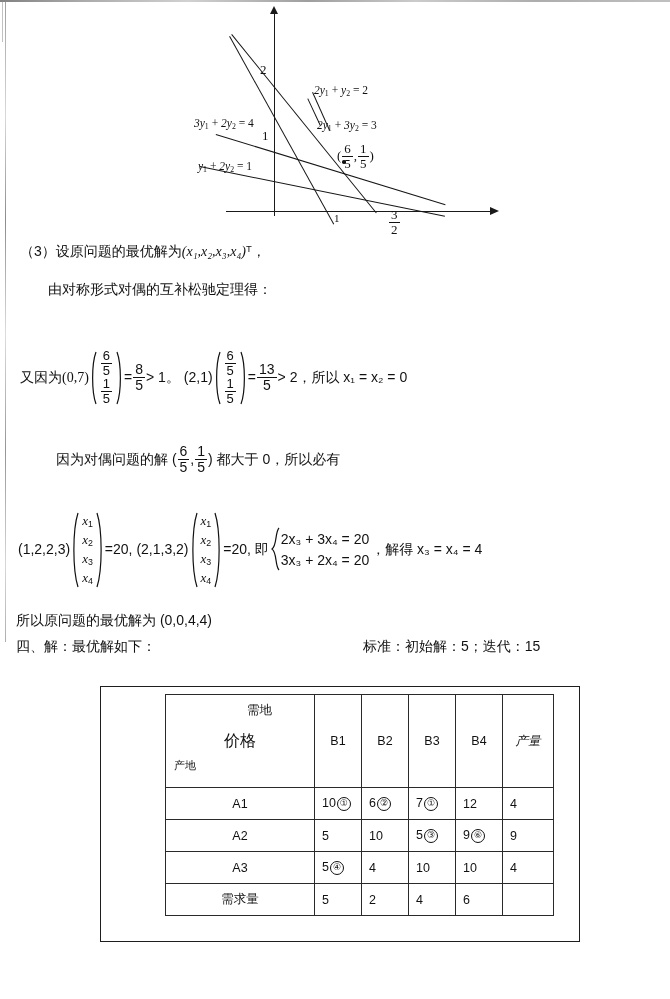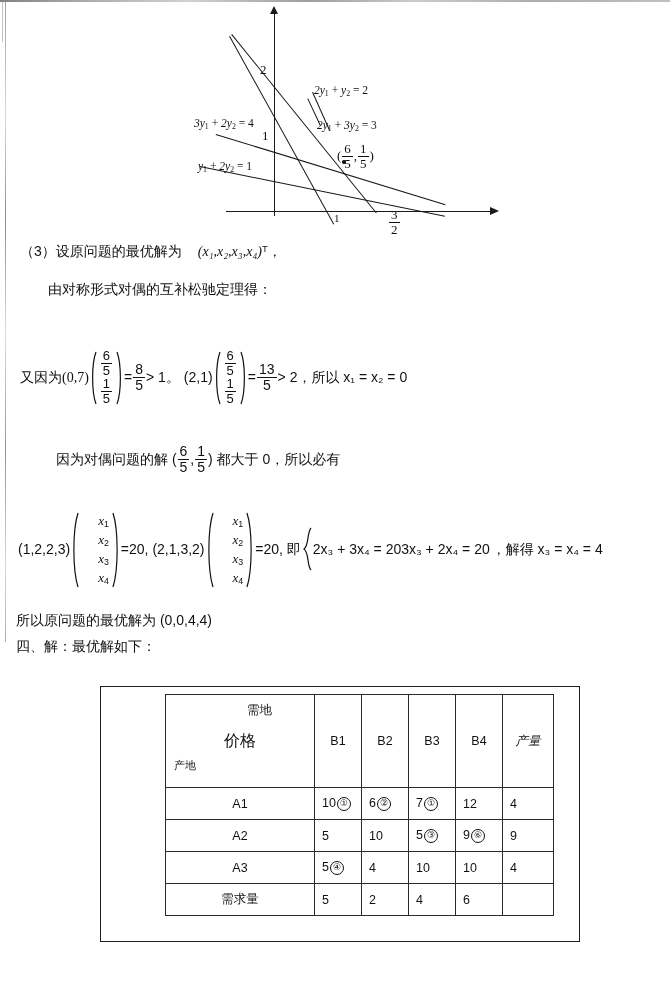--- a/index.html
+++ b/index.html
@@ -41,33 +41,33 @@
   .dot{position:absolute;width:3.5px;height:3.5px;background:#111;border-radius:50%;}
 
   
   .frac{display:inline-block;vertical-align:middle;text-align:center;line-height:1.05;position:relative;top:-1px;margin:0 1px;}
   .frac .num{display:block;padding:0 2px;}
   .frac .den{display:block;border-top:1.1px solid #111;padding:0 2px;}
 
   
   .txt{position:absolute;font-family:"Liberation Serif",serif;color:#111;white-space:nowrap;}
   .cn{font-family:"Liberation Sans","DejaVu Sans",sans-serif;}
-  i.v{font-style:italic;font-family:"Liberation Serif",serif;padding-left:16px;}
+  i.v{font-style:italic;font-family:"Liberation Serif",serif;}
   sub{font-size:.68em;vertical-align:-.28em;}
   sup{font-size:.68em;vertical-align:.42em;}
 
   
   .vec{display:inline-flex;align-items:center;vertical-align:middle;margin:0 1px;}
   .vec .par{font-size:13px;line-height:1;display:flex;align-items:center;}
   .vec .par svg{display:block;}
   .vec .col{display:flex;flex-direction:column;align-items:center;justify-content:center;padding:0 3px;line-height:1.32;}
   .vec .col span{display:block;font-size:13px;}
 
   .brace{display:inline-flex;align-items:center;vertical-align:middle;margin:0 2px;}
-  .brace .rows{display:flex;flex-direction:row;justify-content:center;line-height:1.55;padding-left:1px;}
+  .brace .rows{display:flex;flex-direction:column;justify-content:center;line-height:1.55;padding-left:1px;}
 
   
   .outer-box{position:absolute;left:100px;top:686px;width:478px;height:254px;border:1.3px solid #1e1e1e;}
   .tbl{position:absolute;left:165px;top:694px;border-collapse:collapse;}
   .tbl td{border:1.1px solid #2a2a2a;font-family:"Liberation Sans","DejaVu Sans",sans-serif;
      font-size:12.5px;color:#111;padding:0;text-align:center;vertical-align:middle;}
   .tbl td.num{text-align:left;padding-left:7px;}
   .hdr-cell{position:relative;height:92px;width:148px;}
   .hdr-cell .h-top{position:absolute;right:42px;top:7px;font-size:12.5px;}
   .hdr-cell .h-mid{position:absolute;left:0;right:0;top:36px;font-size:16px;}
@@ -252,20 +252,21 @@
         <span>2x₃ + 3x₄ = 20</span>
         <span>3x₃ + 2x₄ = 20</span>
       </span>
     </span><span>，</span><span>解得 x₃ = x₄ = 4</span>
   </div>
 
   <div class="txt cn" style="left:16px;top:612px;font-size:14px;">所以原问题的最优解为 (0,0,4,4)</div>
 
   <div class="txt cn" style="left:16px;top:638px;font-size:14px;">四、解：最优解如下：</div>
 
+  <div class="txt cn" style="left:363px;top:638px;font-size:14px;">标准：初始解：5；迭代：15</div>
 
   <div class="outer-box"></div>
 
   <table class="tbl">
     <tbody>
         <tr>
       <td class="hdr-cell">
         <span class="h-top">需地</span>
         <span class="h-mid">价格</span>
         <span class="h-bot">产地</span>

